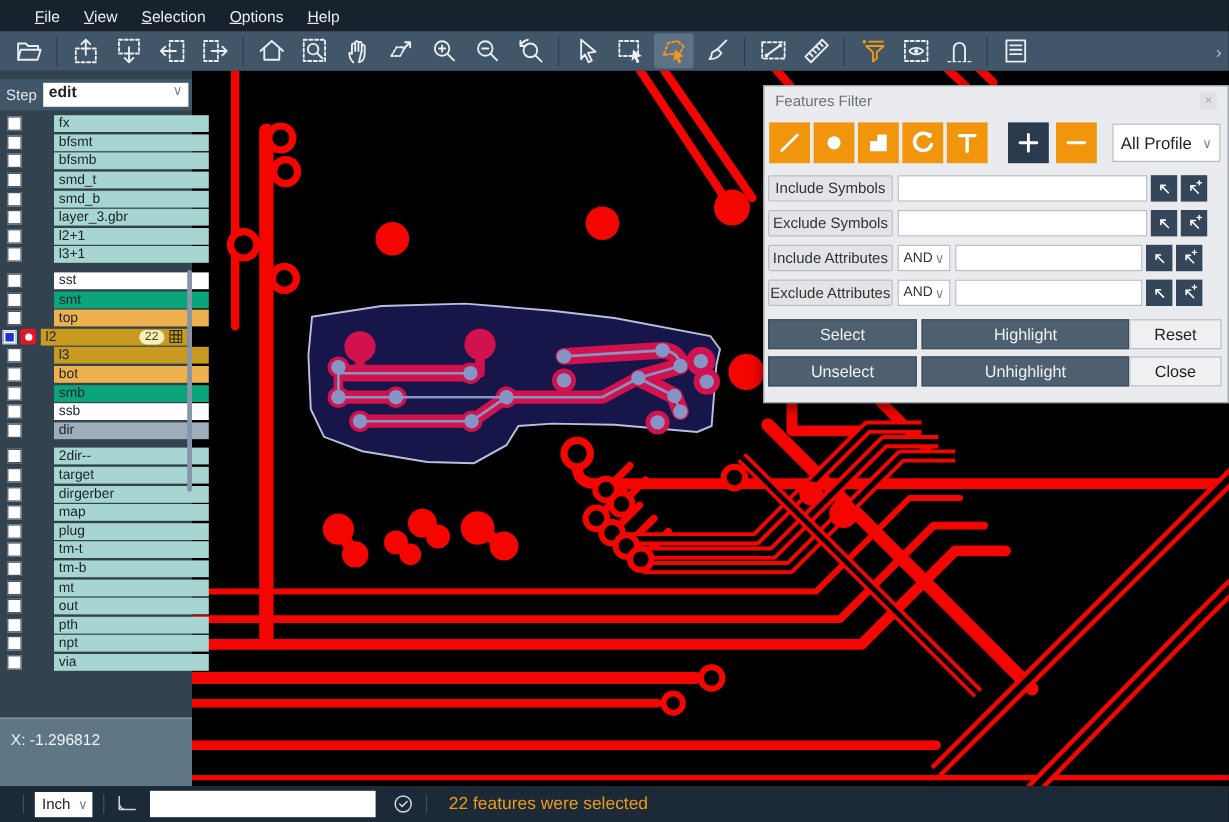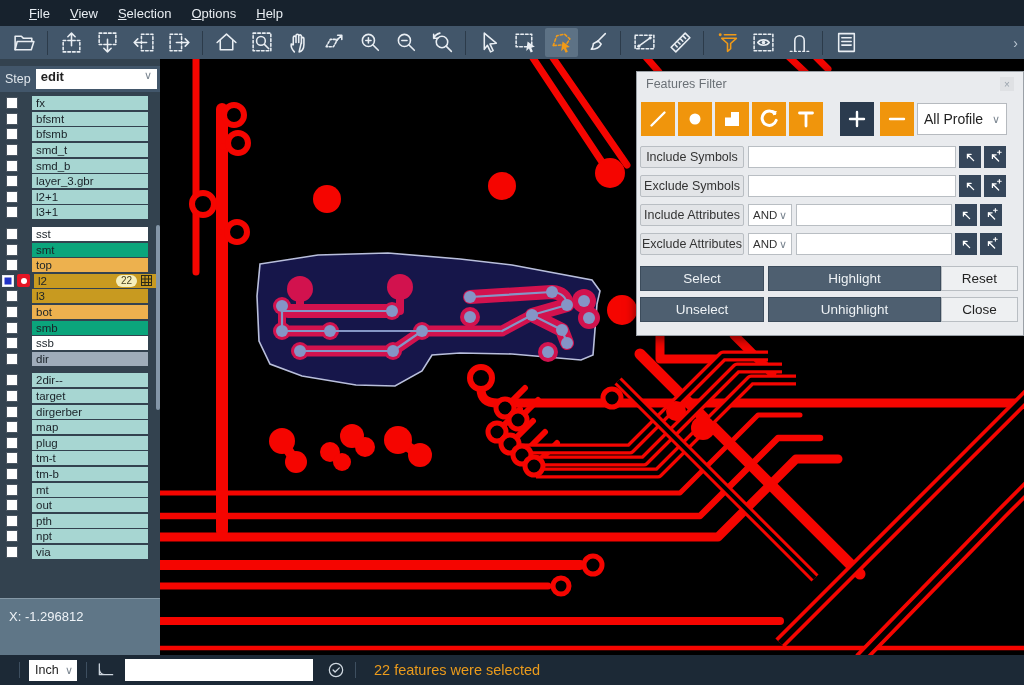--- a/index.html
+++ b/index.html
@@ -27,21 +27,21 @@
               justify-content:space-between;padding:0 5px;font-size:13px;font-weight:bold;color:#222}
   .chev{color:#7b8691;font-size:11px;font-weight:normal}
   .layers{padding-top:4px}
   .lrow{display:flex;align-items:center;height:14.6px;margin-bottom:1px}
   .lrow.gap{margin-top:7px}
   .cb{width:10px;height:10px;background:#fff;border:1.5px solid #4a5560;margin-left:6px;flex:none}
   .cb-sel{background:#2033c8;border:1.5px solid #e6eaf0;box-shadow:inset 0 0 0 1.5px #fff;margin-left:2px}
   .reddot{width:13px;height:13px;border-radius:2px;background:#e51525;margin-left:3px;flex:none;
           display:flex;align-items:center;justify-content:center}
   .reddot::after{content:"";width:6px;height:6px;border-radius:50%;background:#fff}
-  .lname{margin-left:14px;width:116px;height:14px;font-size:11.5px;color:#1a2228;
+  .lname{margin-left:27px;width:129px;height:14px;font-size:11.5px;color:#1a2228;
          padding:0 4px;display:flex;align-items:center;box-sizing:border-box;flex:none}
   .lrow.sel .lname{margin-left:4px;width:122px}
   .teal{background:#a7d6d2}.white{background:#ffffff}.green{background:#0ba57c}
   .amber{background:#edb14e}.gold{background:#c89a20}.gray{background:#9facba}
   .badge{margin-left:auto;background:#f6efbc;border-radius:7px;font-size:10px;
          padding:0 5px;height:12px;line-height:12px;color:#4a4420}
   .gridicon{margin-left:4px;display:flex}
   .gridicon svg{width:11px;height:11px;stroke:#2a2a18;stroke-width:1;fill:none}
   .scrollthumb{position:absolute;right:0;top:166px;width:4px;height:185px;background:#8496a8;border-radius:2px}
   .coordbox{position:absolute;left:0;bottom:0;width:160px;height:57px;background:#5f7687;
@@ -53,21 +53,21 @@
   .dialog{position:absolute;left:636px;top:71px;width:388px;height:265px;background:#e9ebee;
           border:1px solid #9aa0a6;box-sizing:border-box;box-shadow:0 3px 10px rgba(0,0,0,.55);z-index:40}
   .dlg-title{height:24px;display:flex;align-items:center;padding:0 9px;font-size:12.5px;color:#6a7076}
   .dlg-close{width:14px;height:14px;margin-left:auto;background:#dfe1e4;color:#9aa4ad;font-size:10px;
              display:flex;align-items:center;justify-content:center}
   .dlg-tools{position:absolute;left:4px;top:30px;display:flex;align-items:center}
   .obtn{width:34px;height:34px;background:#f0950c;margin-right:3px;display:flex;align-items:center;justify-content:center;flex:none}
   .obtn svg{width:22px;height:22px;stroke:#fff;fill:none;stroke-width:2.4;stroke-linecap:round}
   .navy{background:#2b3b4e;margin-left:14px}
   .navy2{background:#f0950c;margin-left:3px}
-  .profile{width:90px;height:32px;background:#fff;border:1px solid #b6babf;margin-left:0;
+  .profile{width:90px;height:32px;background:#fff;border:1px solid #b6babf;margin-left:10px;
            display:flex;align-items:center;justify-content:space-between;padding:0 6px;
            font-size:14px;color:#222;box-sizing:border-box}
   .dlg-row{position:absolute;left:3px;display:flex;height:22px;align-items:center}
   .rlabel{width:104px;height:22px;background:#e2e4e7;border:1px solid #b9bec3;font-size:12.5px;color:#333;
           display:flex;align-items:center;justify-content:center;box-sizing:border-box;border-radius:2px;flex:none}
   .rinput{width:208px;height:22px;margin-left:4px;border:1px solid #b9bec3;background:#fff;
           box-sizing:border-box;font-size:12px;padding:0 4px;font-family:"Liberation Sans",sans-serif}
   .rinput.short{width:156px}
   .rand{width:44px;height:22px;margin-left:4px;background:#fff;border:1px solid #b9bec3;
         display:flex;align-items:center;justify-content:space-between;padding:0 4px;

